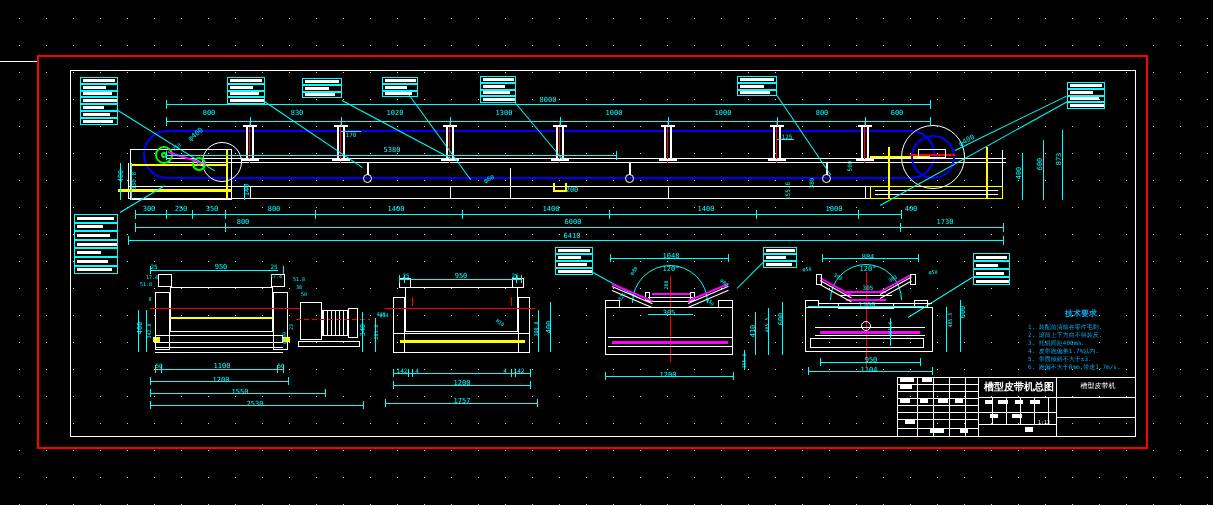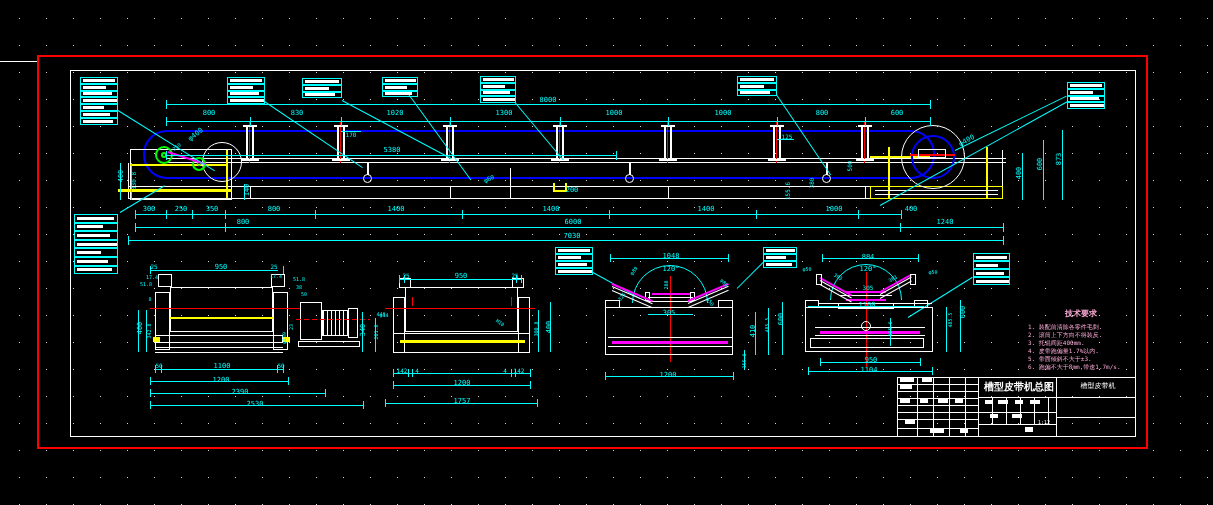--- a/index.html
+++ b/index.html
@@ -14,21 +14,21 @@
   .dim{position:absolute;color:#00ffff;white-space:nowrap;transform:translate(-50%,-50%);
     line-height:1;letter-spacing:0;}
   .arcup{position:absolute;overflow:hidden;}
   .arcup>div{position:absolute;box-sizing:border-box;border:1px solid #00ffff;border-radius:50%;}
   .callout{position:absolute;}
   .callout .row{box-sizing:border-box;border:1px solid #00ffff;display:flex;align-items:center;padding-left:2px;}
   .callout .blob{height:3px;background:#fff;}
   .fins{position:absolute;box-sizing:border-box;border:1px solid #fff;
     background:repeating-linear-gradient(90deg,#fff 0 1px,transparent 1px 4px);}
   .rdash{position:absolute;background:repeating-linear-gradient(90deg,#ff0000 0 5px,transparent 5px 8px);}
-  .notes{position:absolute;left:1028px;top:308px;width:106px;color:#f9a8d4;}
+  .notes{position:absolute;left:1028px;top:308px;width:106px;color:#0ea5e9;}
   .notes .nt{font-size:8px;font-weight:bold;text-align:center;margin-bottom:4px;}
   .notes .nl{font-size:6px;line-height:8px;white-space:nowrap;transform-origin:left top;}
   .tb-text{position:absolute;color:#fff;white-space:nowrap;}
 </style>
 </head>
 <body>
 
 <div id="canvas">
   <div id="grid"></div>
   <div id="draw">
@@ -524,22 +524,22 @@
       <div class="dim" style="left: 181px; top: 209px; font-size: 7px;">250</div>
       <div class="dim" style="left: 212px; top: 209px; font-size: 7px;">350</div>
       <div class="dim" style="left: 274px; top: 209px; font-size: 7px;">800</div>
       <div class="dim" style="left: 396px; top: 209px; font-size: 7px;">1400</div>
       <div class="dim" style="left: 551px; top: 209px; font-size: 7px;">1400</div>
       <div class="dim" style="left: 706px; top: 209px; font-size: 7px;">1400</div>
       <div class="dim" style="left: 834px; top: 209px; font-size: 7px;">1000</div>
       <div class="dim" style="left: 911px; top: 209px; font-size: 7px;">400</div>
       <div class="dim" style="left: 243px; top: 222px; font-size: 7px;">800</div>
       <div class="dim" style="left: 573px; top: 222px; font-size: 7px;">6000</div>
-      <div class="dim" style="left: 945px; top: 222px; font-size: 7px;">1240</div>
-      <div class="dim" style="left: 572px; top: 236px; font-size: 7px;">7030</div>
+      <div class="dim" style="left: 945px; top: 222px; font-size: 7px;">1730</div>
+      <div class="dim" style="left: 572px; top: 236px; font-size: 7px;">6410</div>
       <div class="dim" style="left: 121px; top: 176px; font-size: 7px; transform: translate(-50%, -50%) rotate(-90deg);">400</div>
       <div class="dim" style="left: 134px; top: 181px; font-size: 6px; transform: translate(-50%, -50%) rotate(-90deg);">330.8</div>
       <div class="dim" style="left: 247px; top: 190px; font-size: 7px; transform: translate(-50%, -50%) rotate(-90deg);">140</div>
       <div class="dim" style="left: 788px; top: 191px; font-size: 6px; transform: translate(-50%, -50%) rotate(-90deg);">155.6</div>
       <div class="dim" style="left: 812px; top: 183px; font-size: 6px; transform: translate(-50%, -50%) rotate(-90deg);">380</div>
       <div class="dim" style="left: 850px; top: 166px; font-size: 6px; transform: translate(-50%, -50%) rotate(-90deg);">500</div>
       <div class="dim" style="left: 1019px; top: 173px; font-size: 7px; transform: translate(-50%, -50%) rotate(-90deg);">400</div>
       <div class="dim" style="left: 1040px; top: 164px; font-size: 7px; transform: translate(-50%, -50%) rotate(-90deg);">600</div>
       <div class="dim" style="left: 1059px; top: 159px; font-size: 7px; transform: translate(-50%, -50%) rotate(-90deg);">873</div>
       <div class="dim" style="left: 196px; top: 135px; font-size: 7px; transform: translate(-50%, -50%) rotate(-38deg);">φ400</div>
@@ -559,21 +559,21 @@
       <div class="dim" style="left: 149px; top: 331px; font-size: 5px; transform: translate(-50%, -50%) rotate(-90deg);">342.8</div>
       <div class="dim" style="left: 291px; top: 327px; font-size: 5px; transform: translate(-50%, -50%) rotate(-90deg);">23</div>
       <div class="dim" style="left: 284px; top: 338px; font-size: 5px; transform: translate(-50%, -50%) rotate(-90deg);">φ139</div>
       <div class="dim" style="left: 363px; top: 330px; font-size: 7px; transform: translate(-50%, -50%) rotate(-90deg);">340</div>
       <div class="dim" style="left: 376px; top: 332px; font-size: 5px; transform: translate(-50%, -50%) rotate(-90deg);">201.8</div>
       <div class="dim" style="left: 381px; top: 314px; font-size: 5px;">440</div>
       <div class="dim" style="left: 159px; top: 366px; font-size: 6px;">50</div>
       <div class="dim" style="left: 222px; top: 366px; font-size: 7px;">1100</div>
       <div class="dim" style="left: 281px; top: 366px; font-size: 6px;">50</div>
       <div class="dim" style="left: 221px; top: 380px; font-size: 7px;">1200</div>
-      <div class="dim" style="left: 240px; top: 392px; font-size: 7px;">2390</div>
+      <div class="dim" style="left: 240px; top: 392px; font-size: 7px;">1550</div>
       <div class="dim" style="left: 255px; top: 404px; font-size: 7px;">2530</div>
       <div class="dim" style="left: 406px; top: 276px; font-size: 6px;">25</div>
       <div class="dim" style="left: 461px; top: 276px; font-size: 7px;">950</div>
       <div class="dim" style="left: 515px; top: 276px; font-size: 6px;">25</div>
       <div class="dim" style="left: 500px; top: 323px; font-size: 5px; transform: translate(-50%, -50%) rotate(35deg);">M10</div>
       <div class="dim" style="left: 384px; top: 315px; font-size: 5px;">φ14</div>
       <div class="dim" style="left: 536px; top: 329px; font-size: 5px; transform: translate(-50%, -50%) rotate(-90deg);">300.8</div>
       <div class="dim" style="left: 549px; top: 327px; font-size: 7px; transform: translate(-50%, -50%) rotate(-90deg);">400</div>
       <div class="dim" style="left: 402px; top: 371px; font-size: 6px;">142</div>
       <div class="dim" style="left: 417px; top: 371px; font-size: 6px;">4</div>

